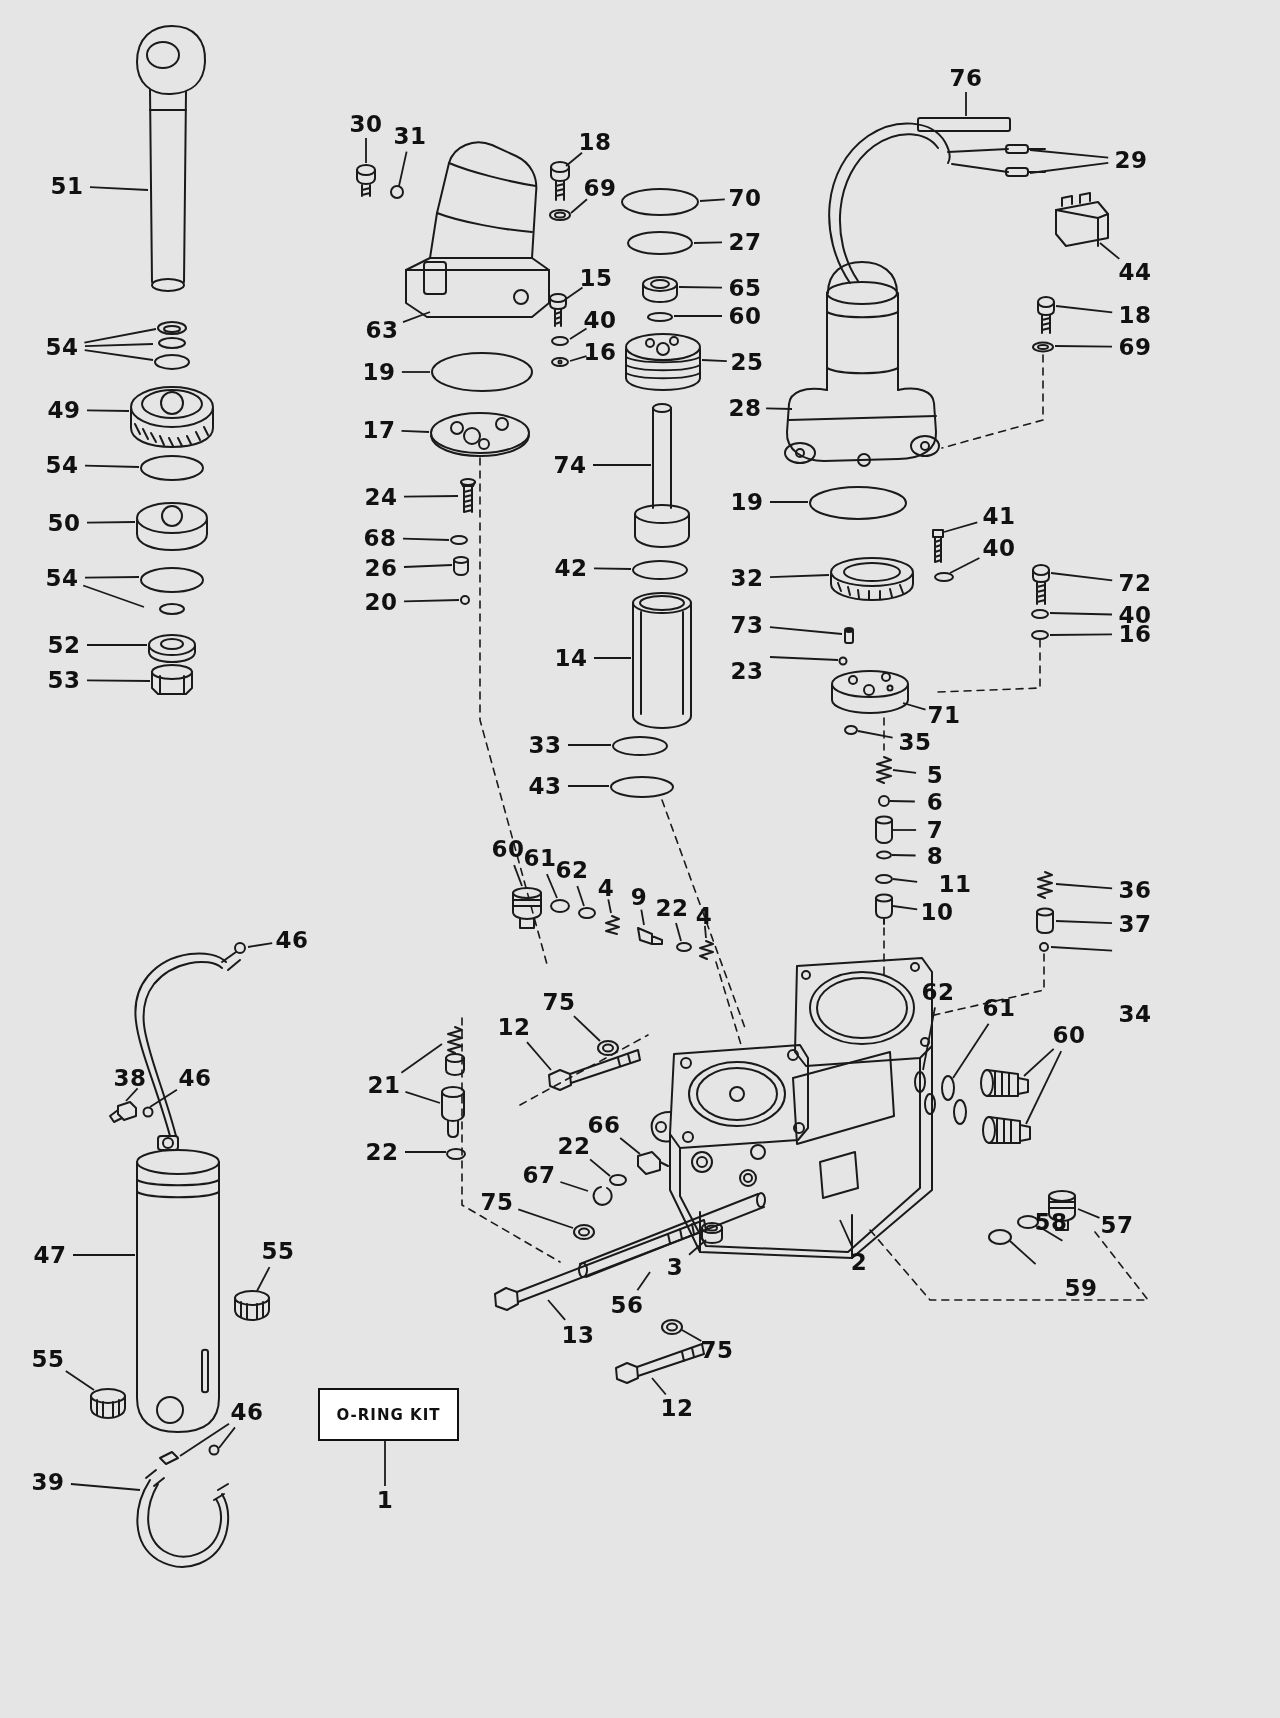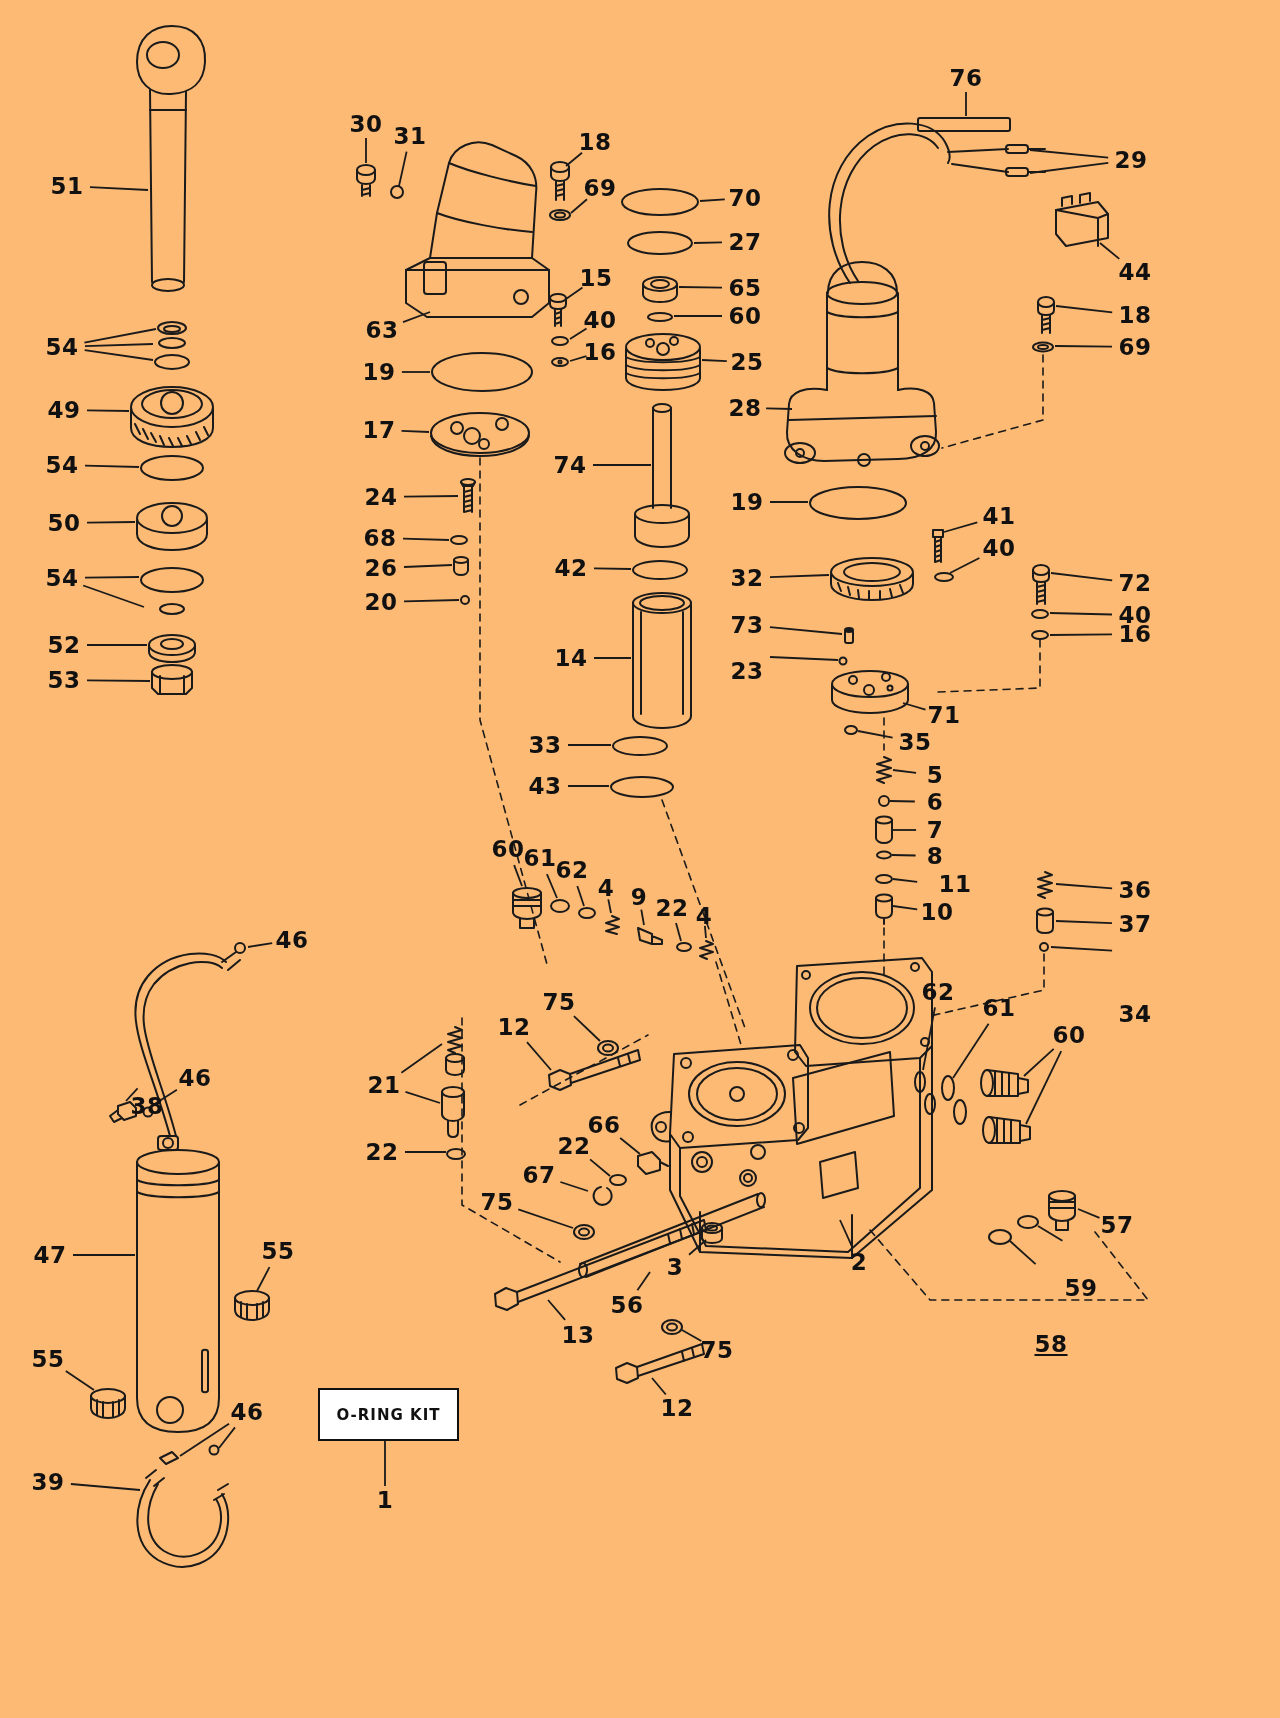--- a/index.html
+++ b/index.html
@@ -1,16 +1,16 @@
 <!DOCTYPE html>
 <html><head>
 <meta charset="utf-8">
 <style>
   html,body{margin:0;padding:0;background:#fff;}
-  #canvas{position:relative;width:1280px;height:1718px;background:#fdba74;
+  #canvas{position:relative;width:1280px;height:1718px;background:#e5e5e5;
           font-family:"DejaVu Sans",sans-serif;overflow:hidden;}
   #art,#leader-svg,#callout-layer{position:absolute;top:0;left:0;width:1280px;height:1718px;}
   .callout{position:absolute;transform:translate(-50%,-50%);font-weight:bold;
            font-size:23px;color:#111;letter-spacing:.5px;white-space:nowrap;}
   #kit-box{position:absolute;left:318px;top:1388px;width:137px;height:49px;
            border:2px solid #111;display:flex;align-items:center;justify-content:center;
            font-weight:bold;font-size:15px;letter-spacing:1px;color:#111;background:#fff;}
   .ln{fill:none;stroke:#1a1a1a;stroke-width:2;stroke-linecap:round;stroke-linejoin:round;}
   .dash{stroke-dasharray:7 6;stroke-width:1.6;}
   #leader-svg line{stroke:#1a1a1a;stroke-width:1.8;}
@@ -513,32 +513,32 @@
       <div class="callout" style="left: 1135px; top: 890px;">36</div>
       <div class="callout" style="left: 1135px; top: 924px;">37</div>
       <div class="callout" style="left: 1135px; top: 992px; margin-top: 22px;">34</div>
       <div class="callout" style="left: 292px; top: 940px;">46</div>
       <div class="callout" style="left: 938px; top: 992px;">62</div>
       <div class="callout" style="left: 999px; top: 1008px;">61</div>
       <div class="callout" style="left: 1069px; top: 1035px;">60</div>
       <div class="callout" style="left: 559px; top: 1002px;">75</div>
       <div class="callout" style="left: 514px; top: 1027px;">12</div>
       <div class="callout" style="left: 384px; top: 1085px;">21</div>
-      <div class="callout" style="left: 147px; top: 1078px; margin-top: 28px;">38</div>
+      <div class="callout" style="left: 130px; top: 1078px;">38</div>
       <div class="callout" style="left: 195px; top: 1078px;">46</div>
       <div class="callout" style="left: 604px; top: 1125px;">66</div>
       <div class="callout" style="left: 574px; top: 1146px;">22</div>
       <div class="callout" style="left: 382px; top: 1152px;">22</div>
       <div class="callout" style="left: 539px; top: 1175px;">67</div>
       <div class="callout" style="left: 497px; top: 1202px;">75</div>
       <div class="callout" style="left: 675px; top: 1267px;">3</div>
       <div class="callout" style="left: 859px; top: 1262px;">2</div>
       <div class="callout" style="left: 1117px; top: 1225px;">57</div>
       <div class="callout" style="left: 1081px; top: 1252px; margin-top: 36px;">59</div>
-      <div class="callout" style="left: 1051px; top: 1344px; text-decoration: underline;">58</div>
+      <div class="callout" style="left: 1051px; top: 1222px;">58</div>
       <div class="callout" style="left: 50px; top: 1255px;">47</div>
       <div class="callout" style="left: 278px; top: 1251px;">55</div>
       <div class="callout" style="left: 627px; top: 1305px;">56</div>
       <div class="callout" style="left: 578px; top: 1335px;">13</div>
       <div class="callout" style="left: 48px; top: 1359px;">55</div>
       <div class="callout" style="left: 717px; top: 1350px;">75</div>
       <div class="callout" style="left: 677px; top: 1408px;">12</div>
       <div class="callout" style="left: 247px; top: 1412px;">46</div>
       <div class="callout" style="left: 48px; top: 1482px;">39</div>
       <div class="callout" style="left: 385px; top: 1500px;">1</div>

